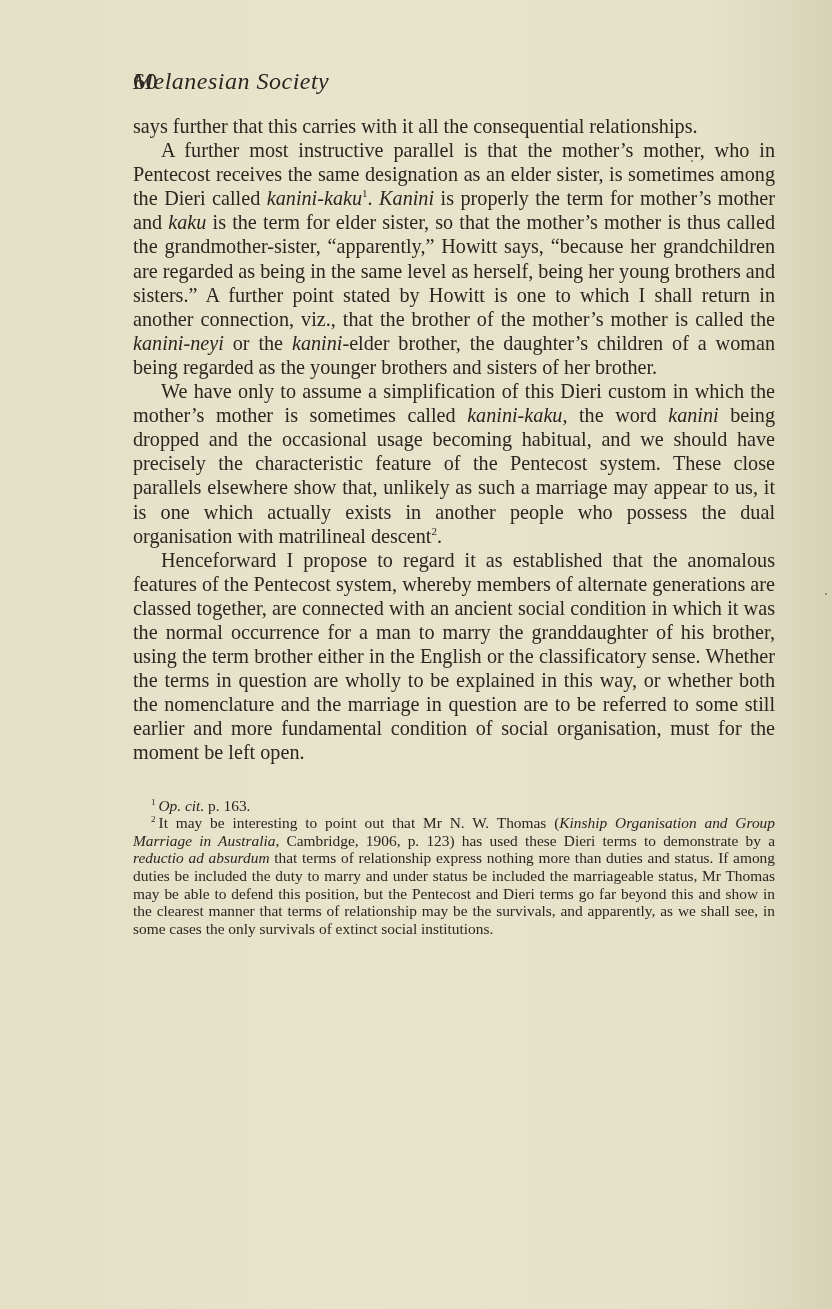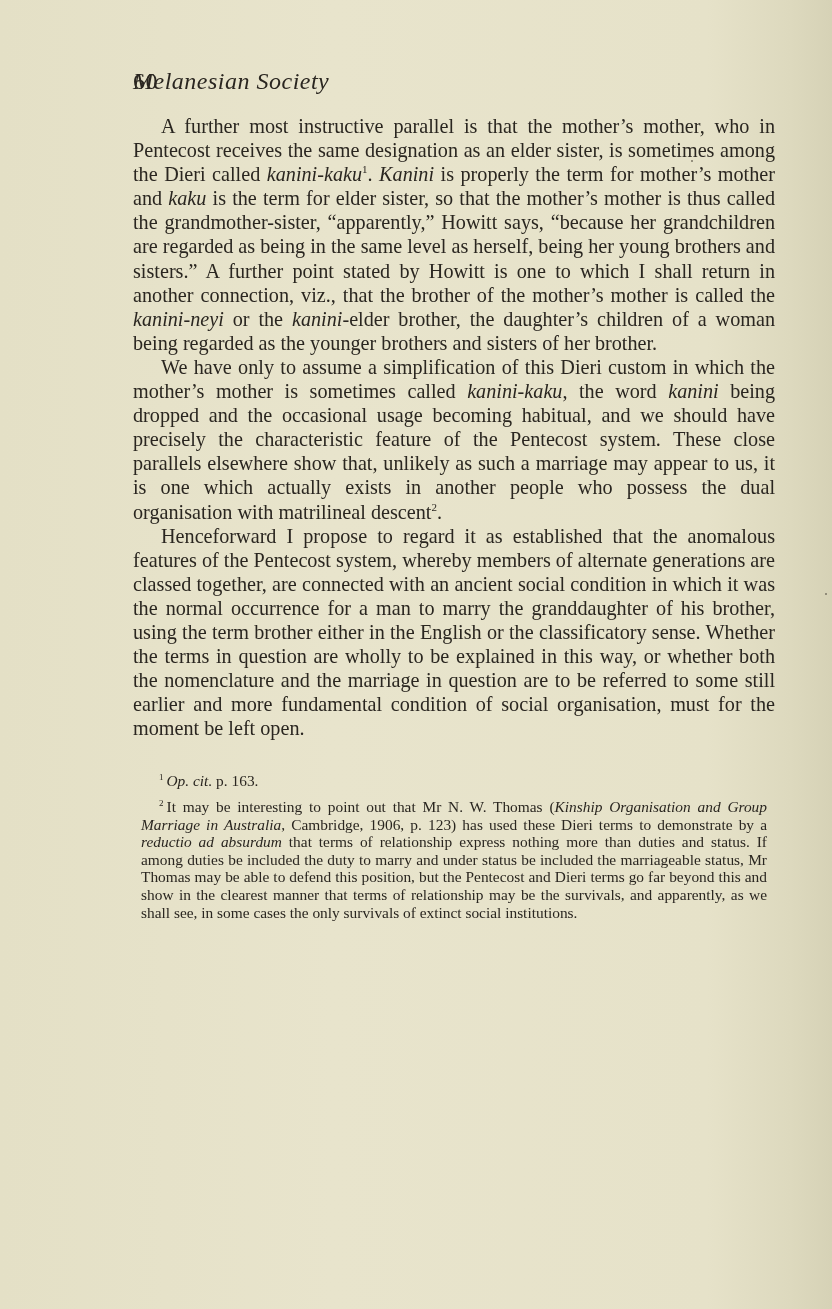--- a/index.html
+++ b/index.html
@@ -60,21 +60,21 @@
     sup {
       font-size: 11px;
       line-height: 0;
       vertical-align: 8px;
     }
     i { font-style: italic; }
     .footnotes {
       margin-top: 32px;
     }
     .footnotes p {
-      margin: 8px;
+      margin: 0;
       font-size: 15.4px;
       line-height: 17.6px;
       text-align: justify;
       text-indent: 18px;
     }
     .footnotes sup {
       font-size: 9px;
       vertical-align: 6px;
       margin-right: 3px;
     }
@@ -89,20 +89,21 @@
 </head>
 <body>
 
 <div class="page">
   <div class="running-head">
     <span class="page-number">60</span>
     <span class="running-title">Melanesian Society</span>
   </div>
 
   <div class="body-text">
+    <p class="cont">says further that this carries with it all the consequential relationships.</p>
     <p class="indent">A further most instructive parallel is that the mother’s mother, who in Pentecost receives the same designation as an elder sister, is sometimes among the Dieri called <i>kanini-kaku</i><sup>1</sup>. <i>Kanini</i> is properly the term for mother’s mother and <i>kaku</i> is the term for elder sister, so that the mother’s mother is thus called the grandmother-sister, “apparently,” Howitt says, “be­cause her grandchildren are regarded as being in the same level as herself, being her young brothers and sisters.”  A further point stated by Howitt is one to which I shall return in another connection, viz., that the brother of the mother’s mother is called the <i>kanini-neyi</i> or the <i>kanini</i>-elder brother, the daughter’s children of a woman being regarded as the younger brothers and sisters of her brother.</p>
     <p class="indent">We have only to assume a simplification of this Dieri custom in which the mother’s mother is sometimes called <i>kanini-kaku</i>, the word <i>kanini</i> being dropped and the occasional usage becoming habitual, and we should have precisely the characteristic feature of the Pentecost system.  These close parallels elsewhere show that, unlikely as such a marriage may appear to us, it is one which actually exists in another people who possess the dual organisation with matrilineal descent<sup>2</sup>.</p>
     <p class="indent">Henceforward I propose to regard it as established that the anomalous features of the Pentecost system, whereby members of alternate generations are classed together, are connected with an ancient social condition in which it was the normal occurrence for a man to marry the granddaughter of his brother, using the term brother either in the English or the classificatory sense.  Whether the terms in question are wholly to be explained in this way, or whether both the nomenclature and the marriage in question are to be referred to some still earlier and more fundamental condition of social organisation, must for the moment be left open.</p>
   </div>
 
   <div class="footnotes">
     <p><sup>1</sup><i>Op. cit.</i> p. 163.</p>
     <p><sup>2</sup>It may be interesting to point out that Mr N. W. Thomas (<i>Kinship Organisa­tion and Group Marriage in Australia</i>, Cambridge, 1906, p. 123) has used these Dieri terms to demonstrate by a <i>reductio ad absurdum</i> that terms of relationship express nothing more than duties and status.  If among duties be included the duty to marry and under status be included the marriageable status, Mr Thomas may be able to defend this position, but the Pentecost and Dieri terms go far beyond this and show in the clearest manner that terms of relationship may be the survivals, and apparently, as we shall see, in some cases the only survivals of extinct social institutions.</p>
   </div>
 </div>

